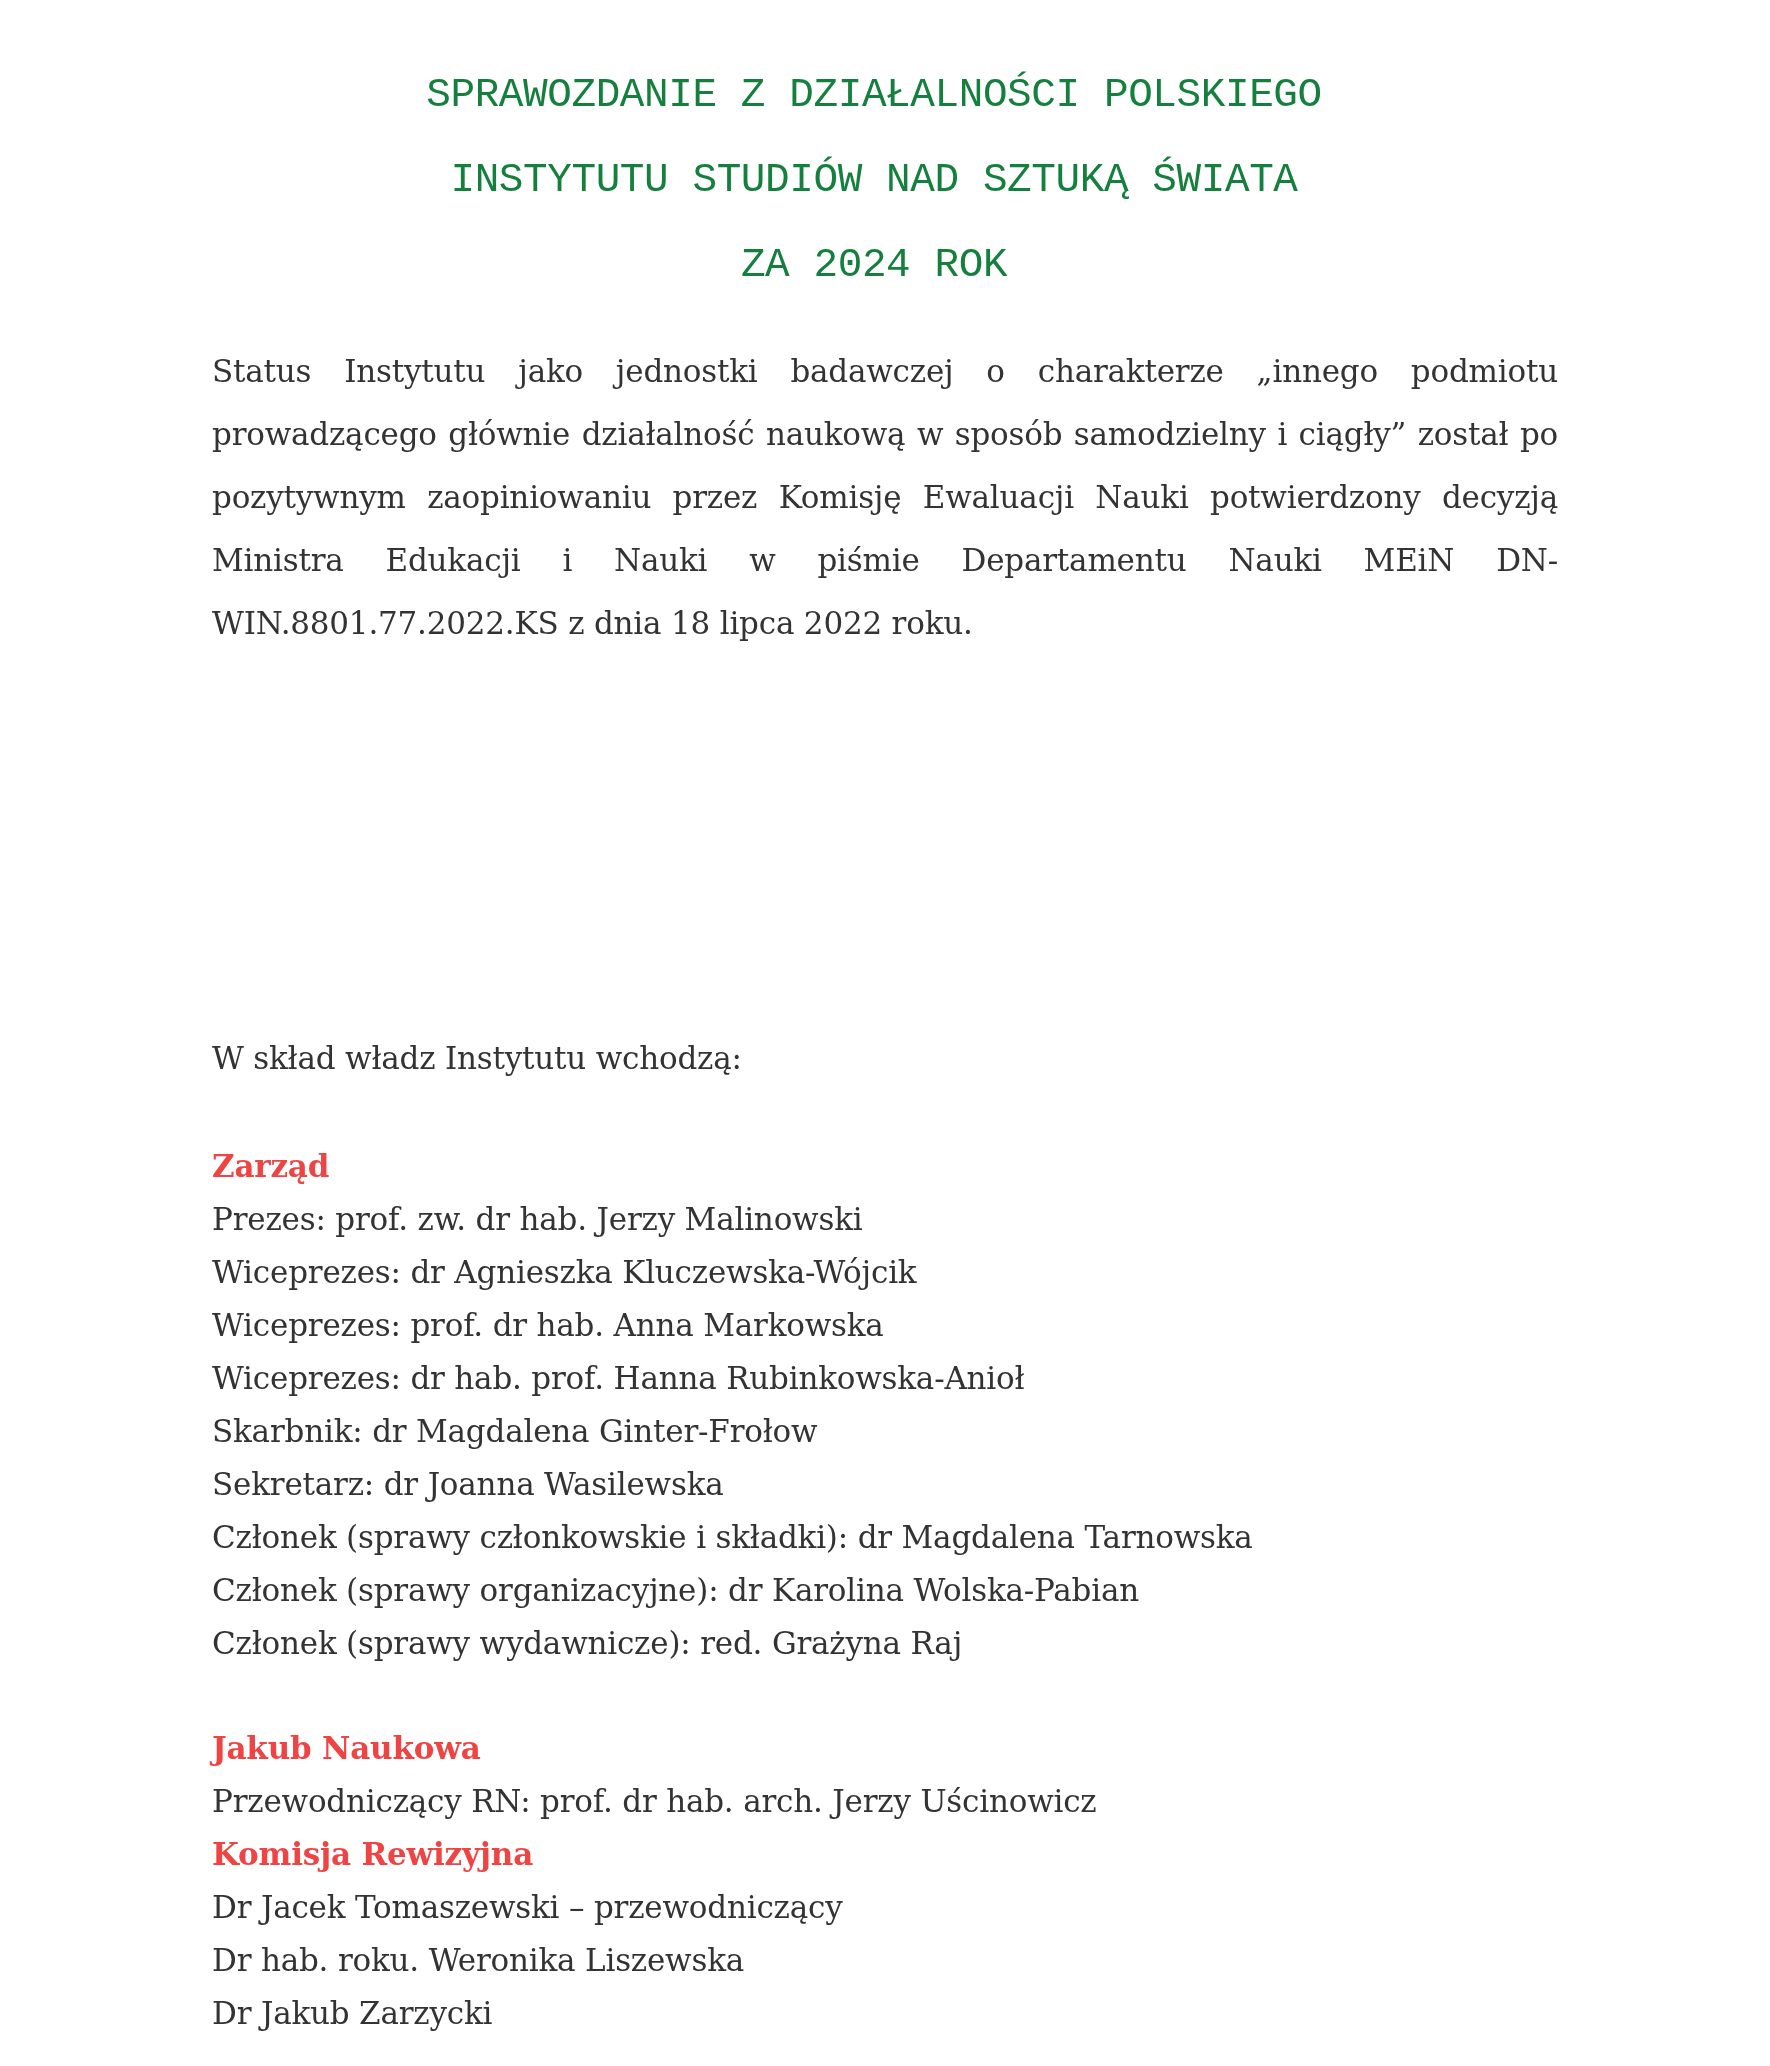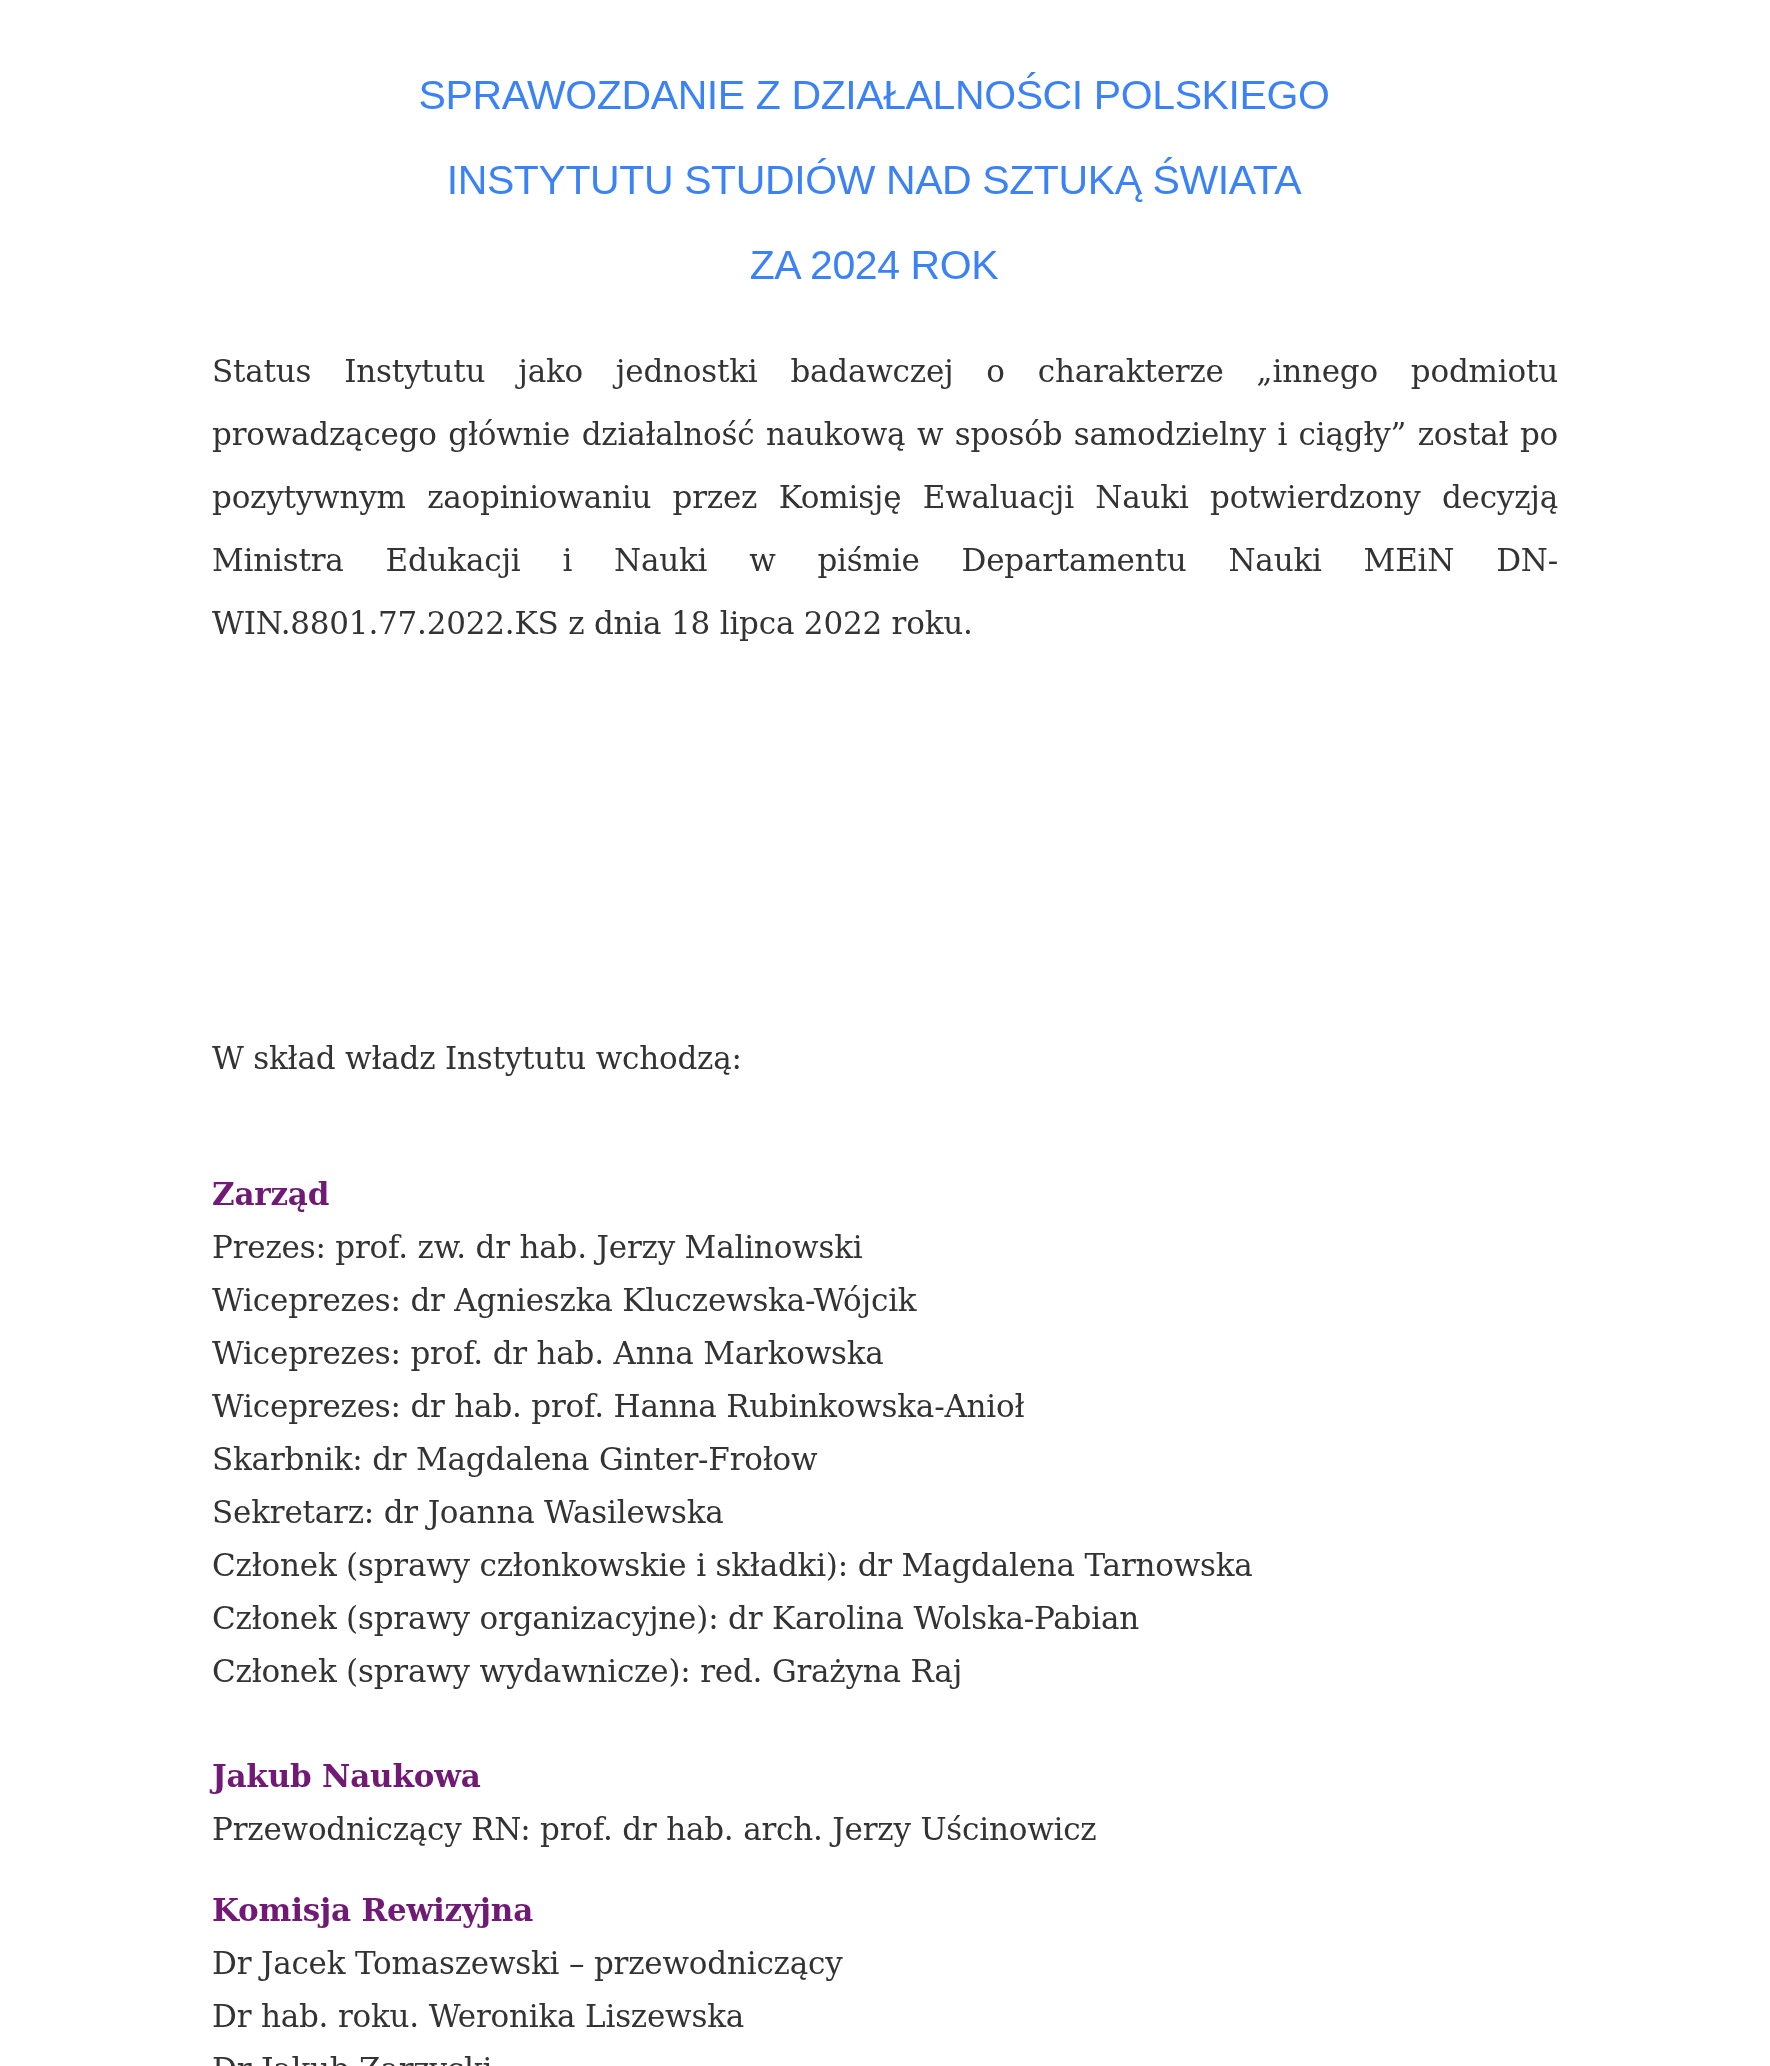--- a/index.html
+++ b/index.html
@@ -20,22 +20,22 @@
       left: 0; top: 0;
       width: 1770px;
       height: 2066px;
     }
     .title-block {
       position: absolute;
       left: 0;
       top: 53px;
       width: 1748px;
       text-align: center;
-      color: #3b82f6;
-      font-family: Liberation Sans, sans-serif;
+      color: #15803d;
+      font-family: Liberation Mono, monospace;
       font-size: 41px;
       line-height: 85px;
       letter-spacing: -0.4px;
     }
     .title-line {
       display: block;
       white-space: nowrap;
     }
     .content {
       position: absolute;
@@ -74,22 +74,21 @@
       font-size: 31px;
       line-height: 53px;
       letter-spacing: -0.2px;
     }
     .list-block .row {
       display: block;
       white-space: nowrap;
     }
     .list-block .heading {
       font-weight: bold;
-      color: #701a75;
-      margin-top: 28px;
+      color: #ef4444;
     }
     .zarzad { top: 1140px; }
     .rada { top: 1722px; }
   </style>
 </head>
 <body>
 
 <div class="page">
 
   <div class="title-block">

